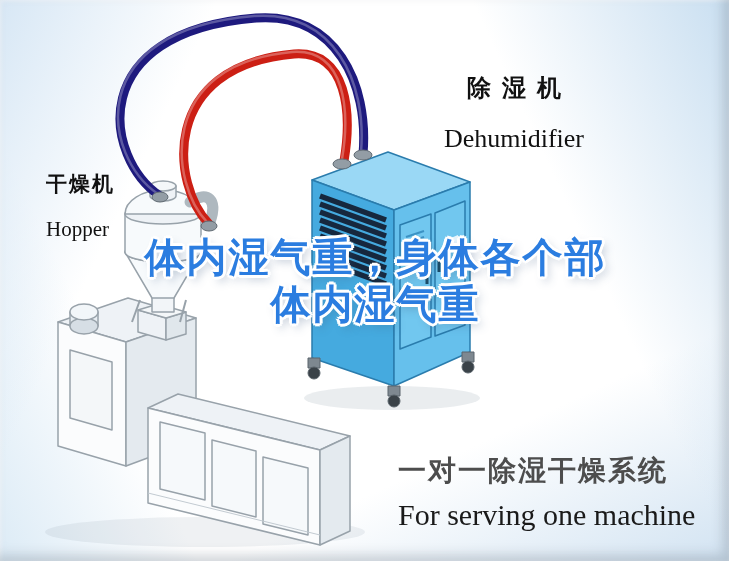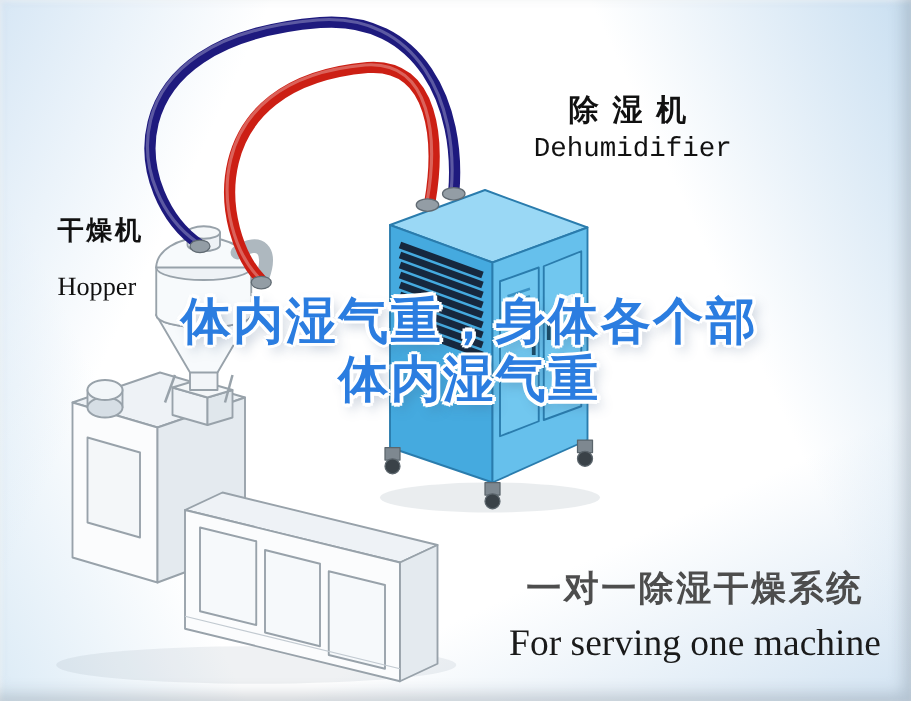--- a/index.html
+++ b/index.html
@@ -14,41 +14,41 @@
       linear-gradient(335deg, #d2e3f2 0%, rgba(255,255,255,0) 26%),
       linear-gradient(65deg, #dcebf6 0%, rgba(255,255,255,0) 20%),
       #ffffff;
     box-shadow: inset -6px -6px 12px rgba(105,118,132,0.30), inset 1px 1px 4px rgba(255,255,255,0.6);
   }
   svg{position:absolute;left:0;top:0;}
   .label-block{position:absolute;color:#111111;}
   .cn{font-weight:bold;color:#111111;}
   .en{font-family:"Liberation Serif",serif;color:#111111;}
 
-  #label-dehumidifier{left:427px;top:72px;width:150px;text-align:center;}
+  #label-dehumidifier{left:439px;top:72px;width:150px;text-align:center;}
   #label-dehumidifier .cn{font-size:24px;letter-spacing:11px;text-indent:11px;}
-  #label-dehumidifier .en{font-size:22px;margin-top:3px;font-family:Liberation Mono, monospace;}
+  #label-dehumidifier .en{font-size:26px;margin-top:20px;}
 
   #label-hopper{left:46px;top:170px;width:92px;}
   #label-hopper .cn{font-size:21px;letter-spacing:2px;}
   #label-hopper .en{font-size:21px;margin-top:19px;}
 
   #headline{
     position:absolute;left:0;top:234px;width:729px;
     text-align:center;
     font-size:40px;font-weight:bold;line-height:47px;
     color:#2b7de0;letter-spacing:2px;
     text-shadow:
       3px 0 0 #ffffff,-3px 0 0 #ffffff,0 3px 0 #ffffff,0 -3px 0 #ffffff,
       2px 2px 0 #ffffff,-2px 2px 0 #ffffff,2px -2px 0 #ffffff,-2px -2px 0 #ffffff,
       4px 5px 9px rgba(60,90,130,0.35);
     margin-left: 11px;
   }
 
-  #footer-label{left:398px;top:452px;width:316px;text-align:center;}
+  #footer-label{left:398px;top:452px;width:316px;text-align:left;}
   #footer-label .cn{font-size:28px;letter-spacing:2px;color:#4d4d4d;}
   #footer-label .en{font-size:30px;margin-top:8px;color:#1a1a1a;}
 </style>
 </head>
 <body>
 
 <div class="stage">
 
   <svg width="729" height="561" viewBox="0 0 729 561">
 

